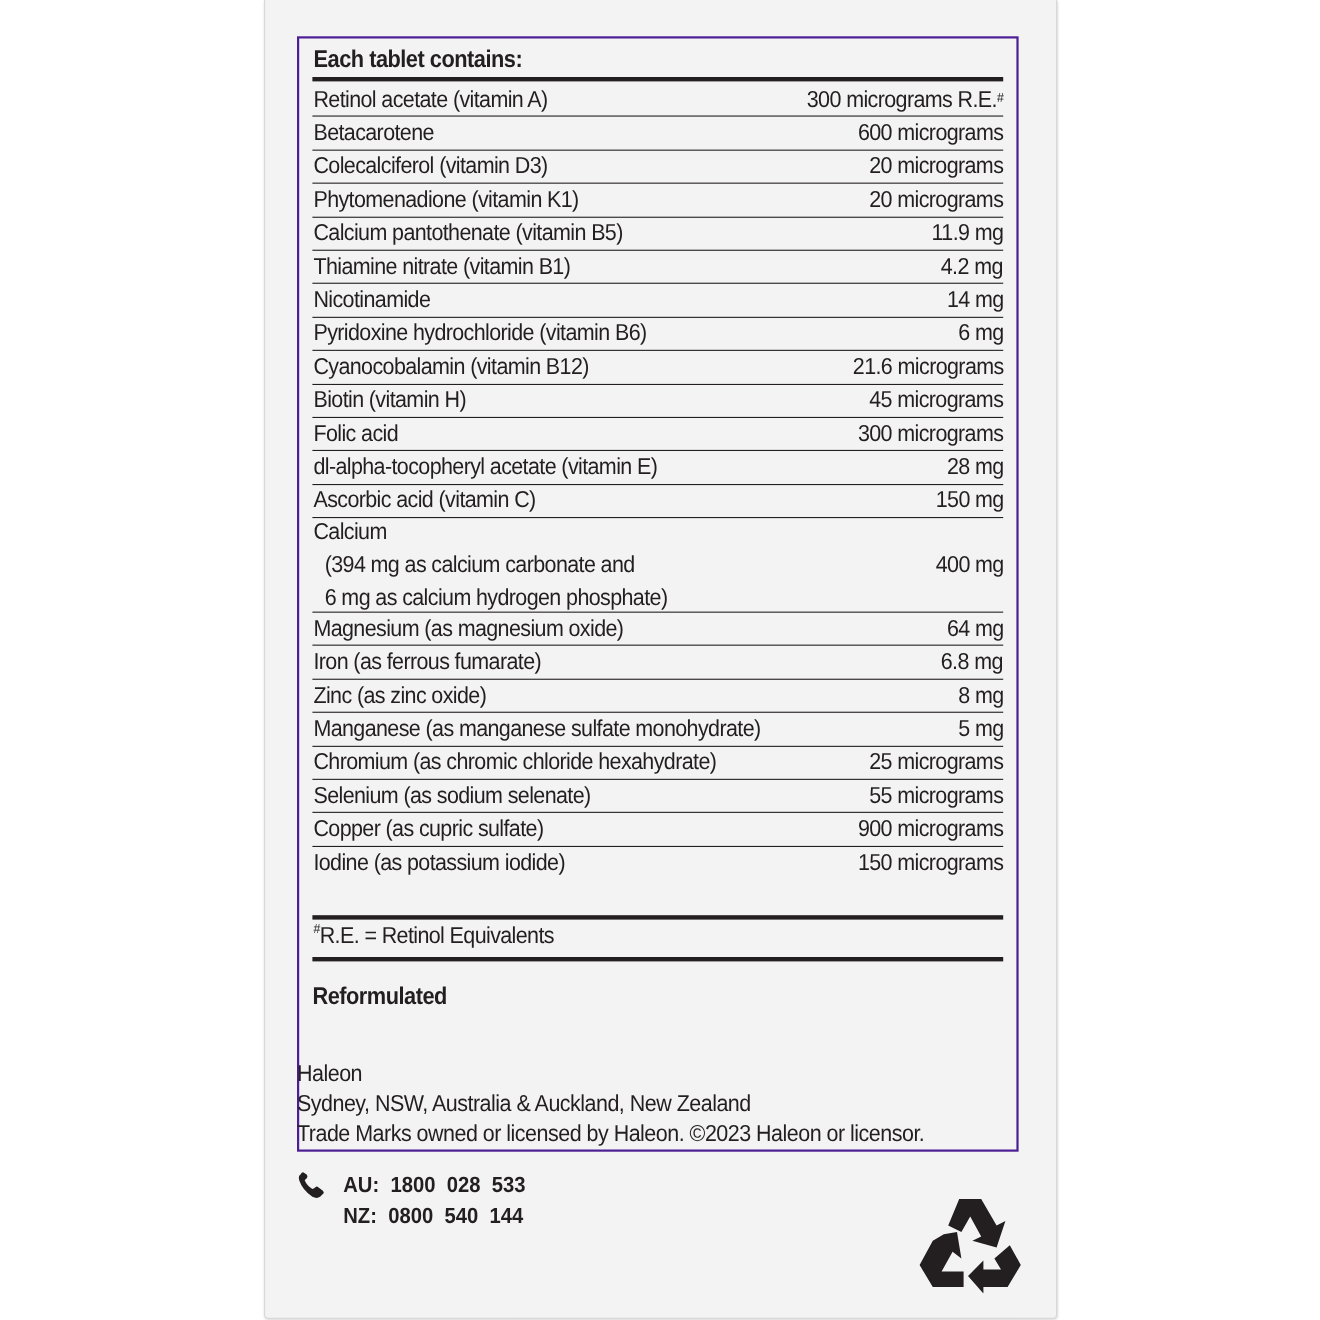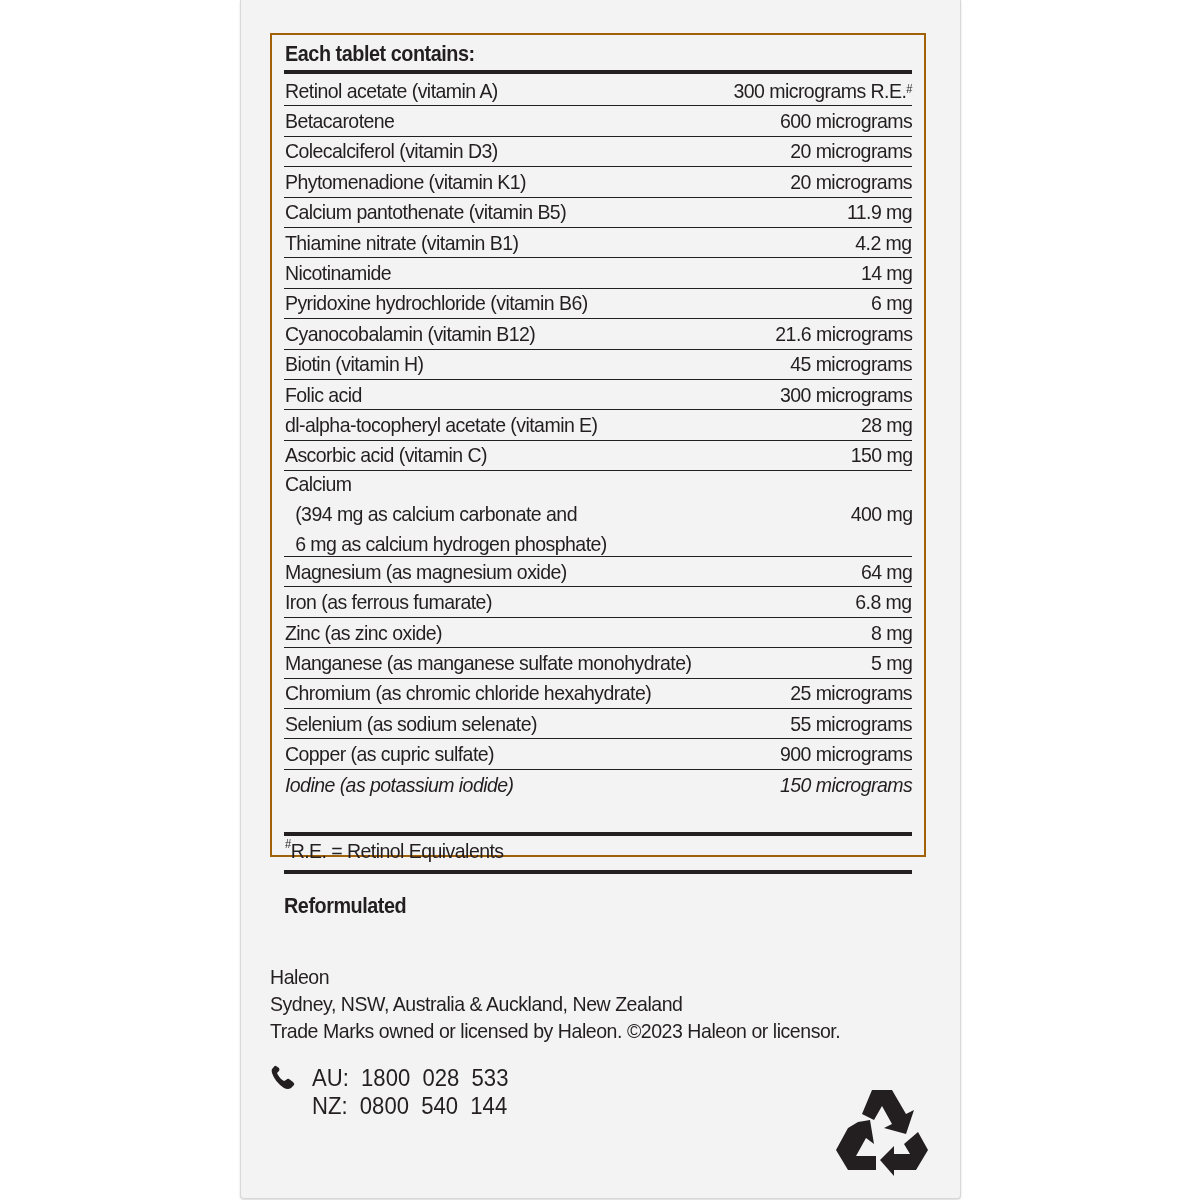--- a/index.html
+++ b/index.html
@@ -1,35 +1,35 @@
 <!DOCTYPE html>
 <html><head>
 <meta charset="utf-8">
 <style>
   html, body { margin:0; padding:0; }
   body { width:1200px; height:1200px; background:#ffffff; position:relative; overflow:hidden;
          font-family:"Liberation Sans", sans-serif; color:#231f20; }
   .card { position:absolute; left:240px; top:0; width:719px; height:1198px; background:#f3f3f3;
           border:1px solid #d8d8d8; border-top:none; border-radius:0 0 4px 4px; box-shadow:0 1px 2px rgba(0,0,0,0.15); }
-  .panel { position:absolute; left:270px; top:33px; width:656px; height:824px; border:2px solid #a16207; box-sizing:border-box; }
+  .panel { position:absolute; left:270px; top:33px; width:656px; height:1014px; border:2px solid #4c1d95; box-sizing:border-box; }
   .panel-title { position:absolute; left:13px; top:6px; font-weight:bold; font-size:22px; letter-spacing:-0.5px; transform:scaleX(0.9); transform-origin:left; }
   .rule-thick { position:absolute; left:12px; right:12px; height:4px; background:#231f20; }
   .rows { position:absolute; left:12px; right:12px; top:41px; }
   .row { display:flex; justify-content:space-between; align-items:center; border-bottom:1px solid #231f20;
          font-size:21px; line-height:30px; height:30.4px; box-sizing:border-box; letter-spacing:-0.6px; }
   .row .name { padding-left:1px; white-space:nowrap; transform:scaleX(0.93); transform-origin:left; }
   .row .amt { white-space:nowrap; transform:scaleX(0.93); transform-origin:right; }
   .row.tall { height:86px; }
   .row .sub { display:block; padding-left:11px; }
-  .row:last-child { border-bottom:none;font-style:italic; }
+  .row:last-child { border-bottom:none; }
   sup { font-size:12px; vertical-align:top; position:relative; top:-2px; }
   .footnote { position:absolute; left:13px; top:804px; font-size:21px; letter-spacing:-0.6px; transform:scaleX(0.93); transform-origin:left; }
   .reformulated { position:absolute; left:284px; top:893px; font-weight:bold; font-size:22px; letter-spacing:-0.5px; transform:scaleX(0.9); transform-origin:left; }
   .addr { position:absolute; left:270px; top:963px; font-size:21px; line-height:27px; letter-spacing:-0.5px; transform:scaleX(0.93); transform-origin:left; }
-  .contact { position:absolute; left:270px; top:1064px; font-weight:normal; font-size:24px; line-height:28px; }
+  .contact { position:absolute; left:270px; top:1064px; font-weight:bold; font-size:20px; line-height:28px; }
   .contact .line { display:flex; align-items:center; height:28px; }
   .contact .ic { width:30px; height:26px; display:inline-flex; align-items:center; justify-content:flex-start; margin-right:12px; }
   .contact .txt { transform:scaleX(0.92); transform-origin:left; white-space:pre; }
   .recycle { position:absolute; left:834px; top:1086px; width:96px; height:90px; }
 </style>
 </head>
 <body>
 
 <div class="card"></div>
 

